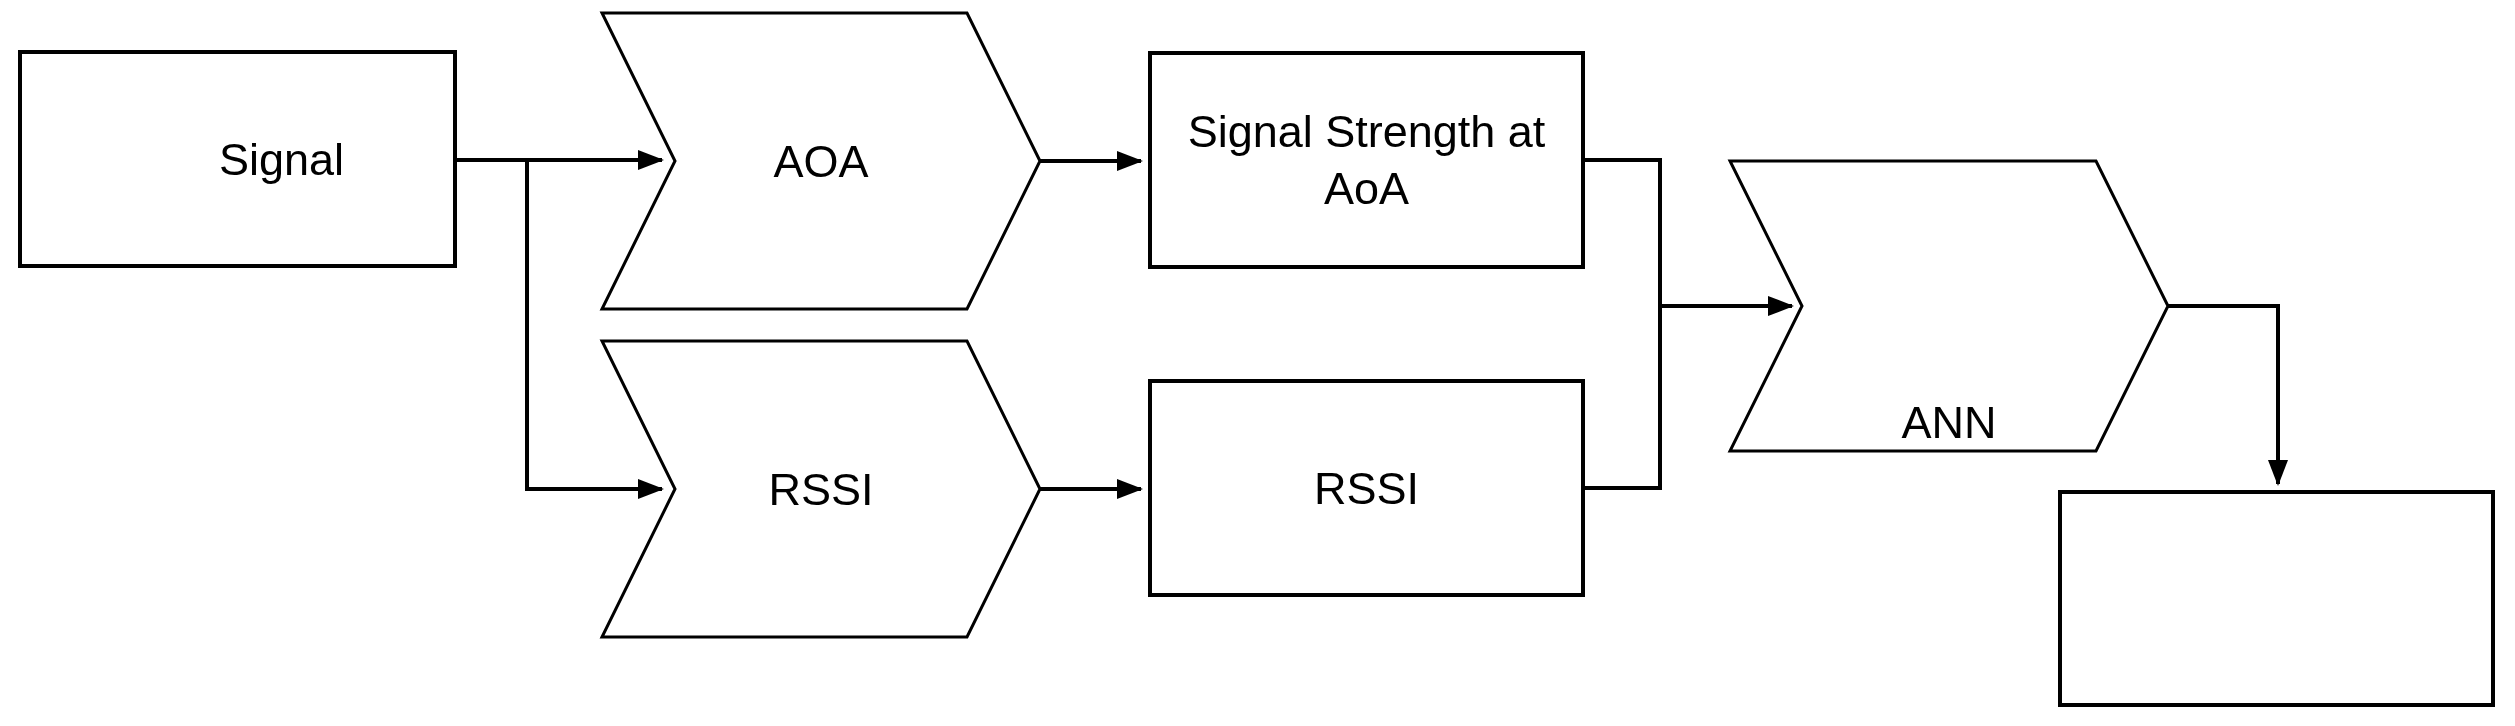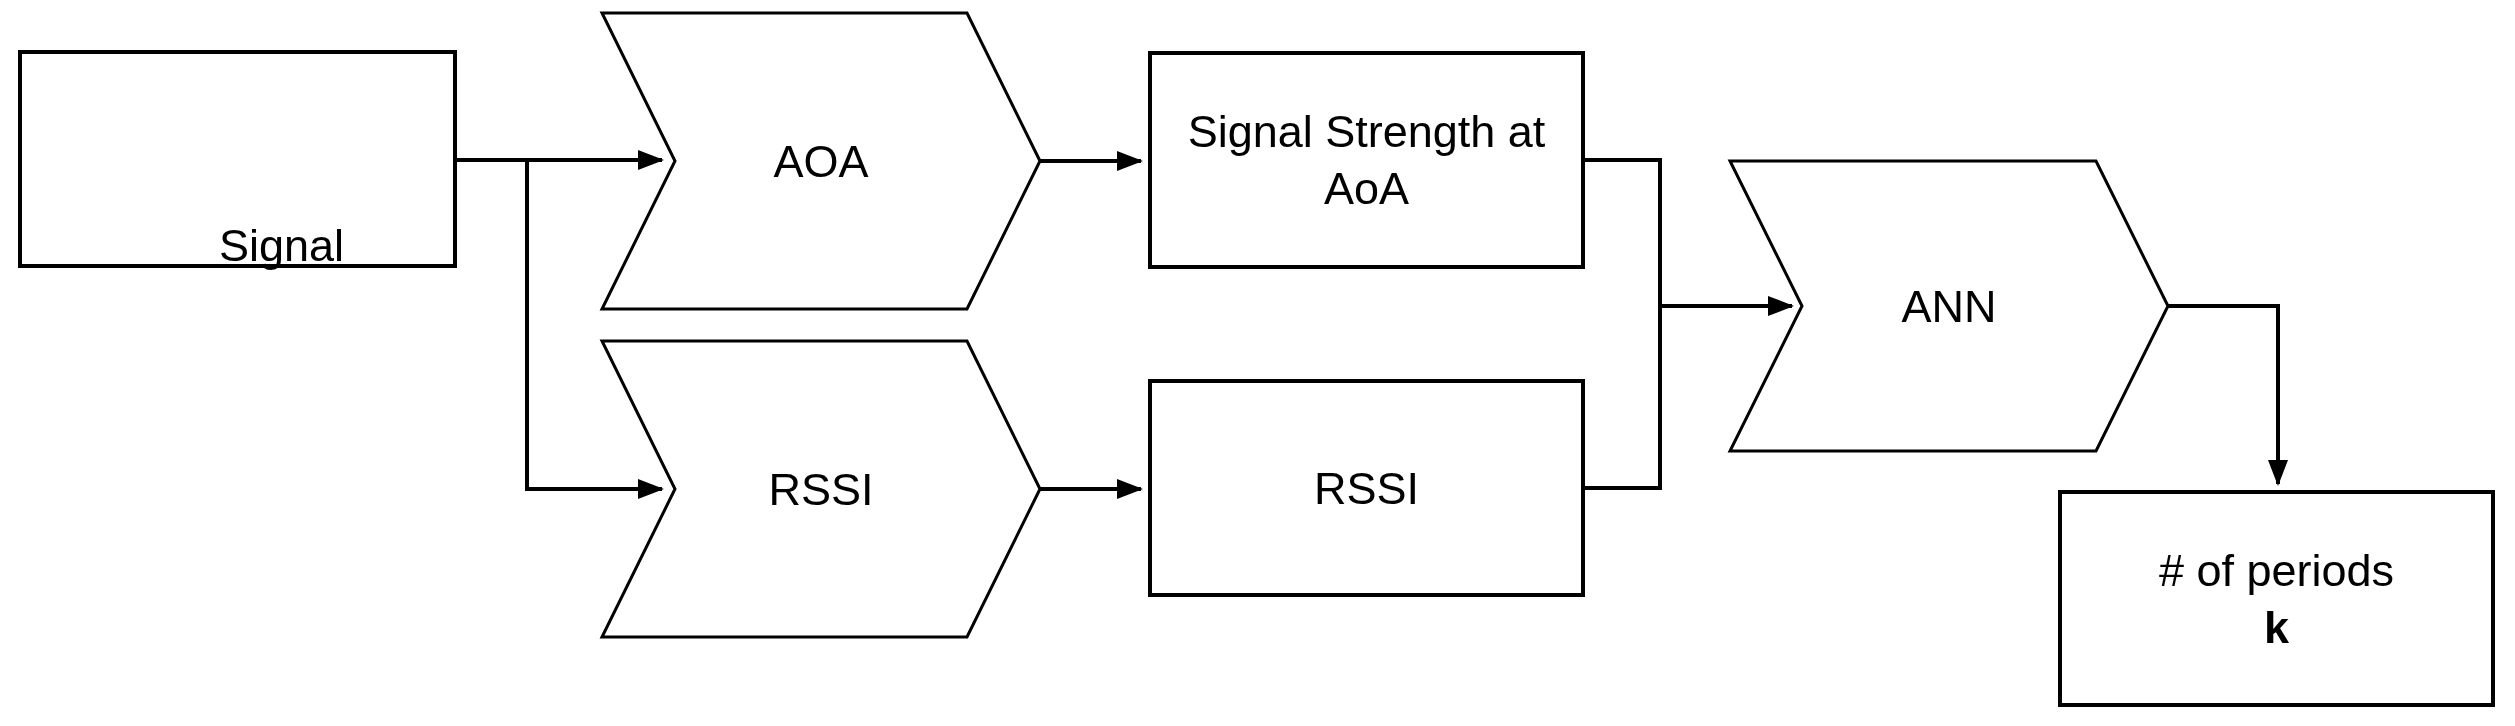--- a/index.html
+++ b/index.html
@@ -53,43 +53,39 @@
 
     <rect class="node-shape rect-shape" x="20" y="52" width="435" height="214"></rect>
     <polygon class="node-shape chevron-shape" points="602,13 967,13 1040,161 967,309 602,309 675,161"></polygon>
     <rect class="node-shape rect-shape" x="1150" y="53" width="433" height="214"></rect>
     <polygon class="node-shape chevron-shape" points="602,341 967,341 1040,489 967,637 602,637 675,489"></polygon>
     <rect class="node-shape rect-shape" x="1150" y="381" width="433" height="214"></rect>
     <polygon class="node-shape chevron-shape" points="1730,161 2096,161 2168,306 2096,451 1730,451 1802,306"></polygon>
     <rect class="node-shape rect-shape" x="2060" y="492" width="433" height="213"></rect>
   </svg>
 
-  <div class="lbl" style="left:18px; top:56px; width:527px; height:218px;justify-content:flex-end;">
+  <div class="lbl" style="left:18px; top:50px; width:527px; height:218px;">
     <span>Signal</span>
   </div>
 
   <div class="lbl" style="left:602px; top:13px; width:438px; height:296px;">
     <span>AOA</span>
   </div>
 
   <div class="lbl" style="left:1148px; top:51px; width:437px; height:218px;">
     <span>Signal Strength at</span>
     <span>AoA</span>
   </div>
 
   <div class="lbl" style="left:602px; top:341px; width:438px; height:296px;">
     <span>RSSI</span>
   </div>
 
   <div class="lbl" style="left:1148px; top:379px; width:437px; height:218px;">
     <span>RSSI</span>
   </div>
 
-  <div class="lbl" style="left:1730px; top:161px; width:438px; height:290px;">
+  <div class="lbl" style="left:1730px; top:161px; width:438px; height:290px;justify-content:flex-end;">
     <span>ANN</span>
   </div>
 
-  <div class="lbl" style="left:2058px; top:490px; width:437px; height:217px;">
-    <span># of periods</span>
-    <span class="bold">k</span>
-  </div>
 
 </div>
 
 </body></html>

